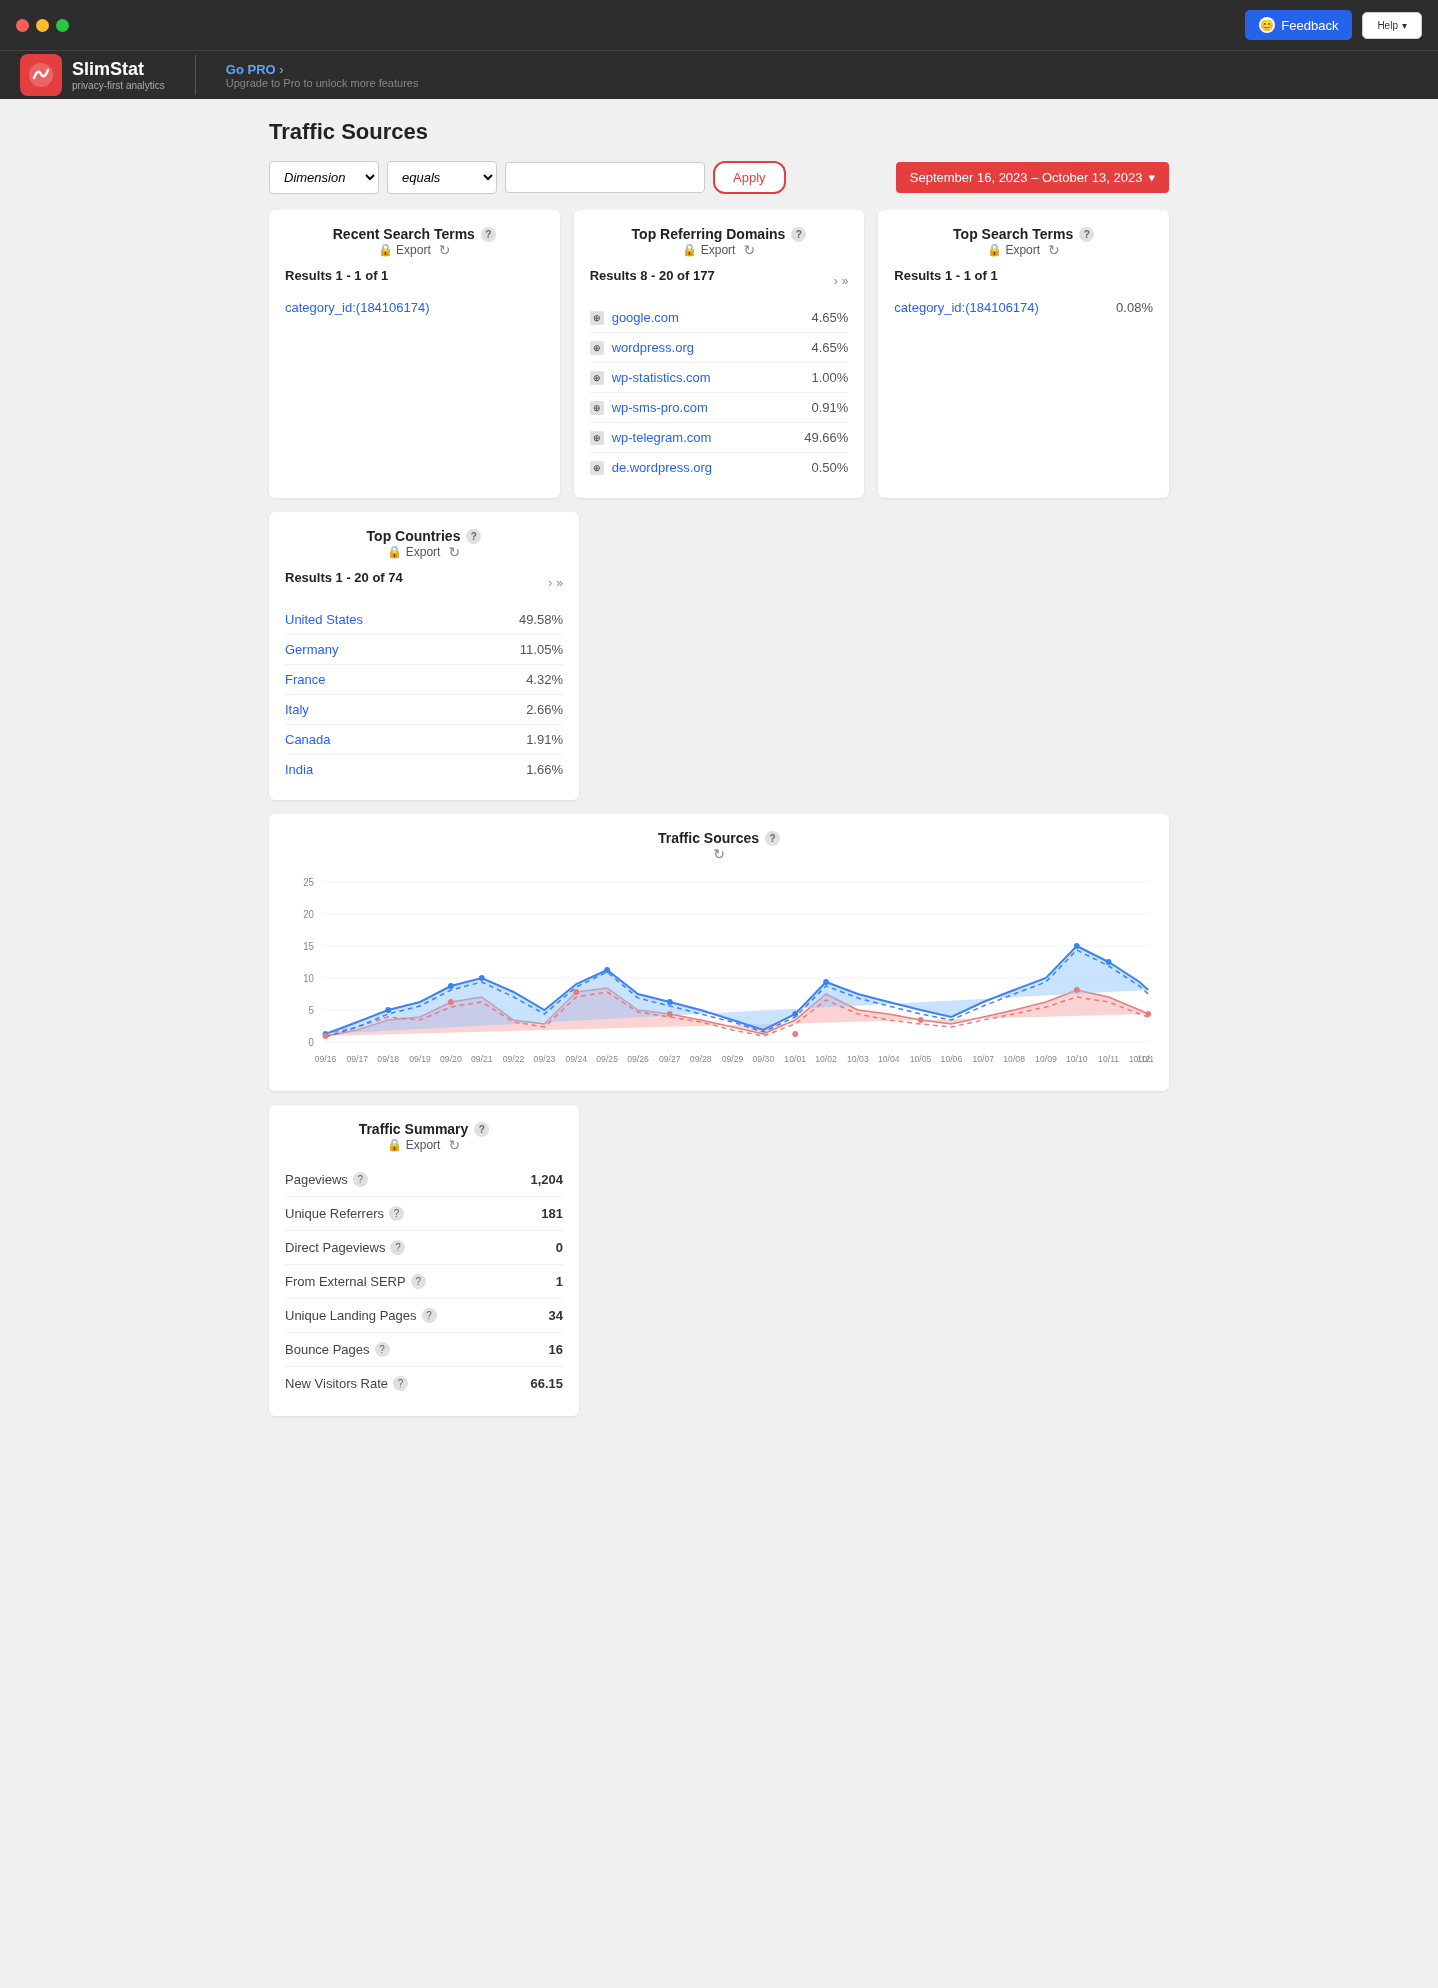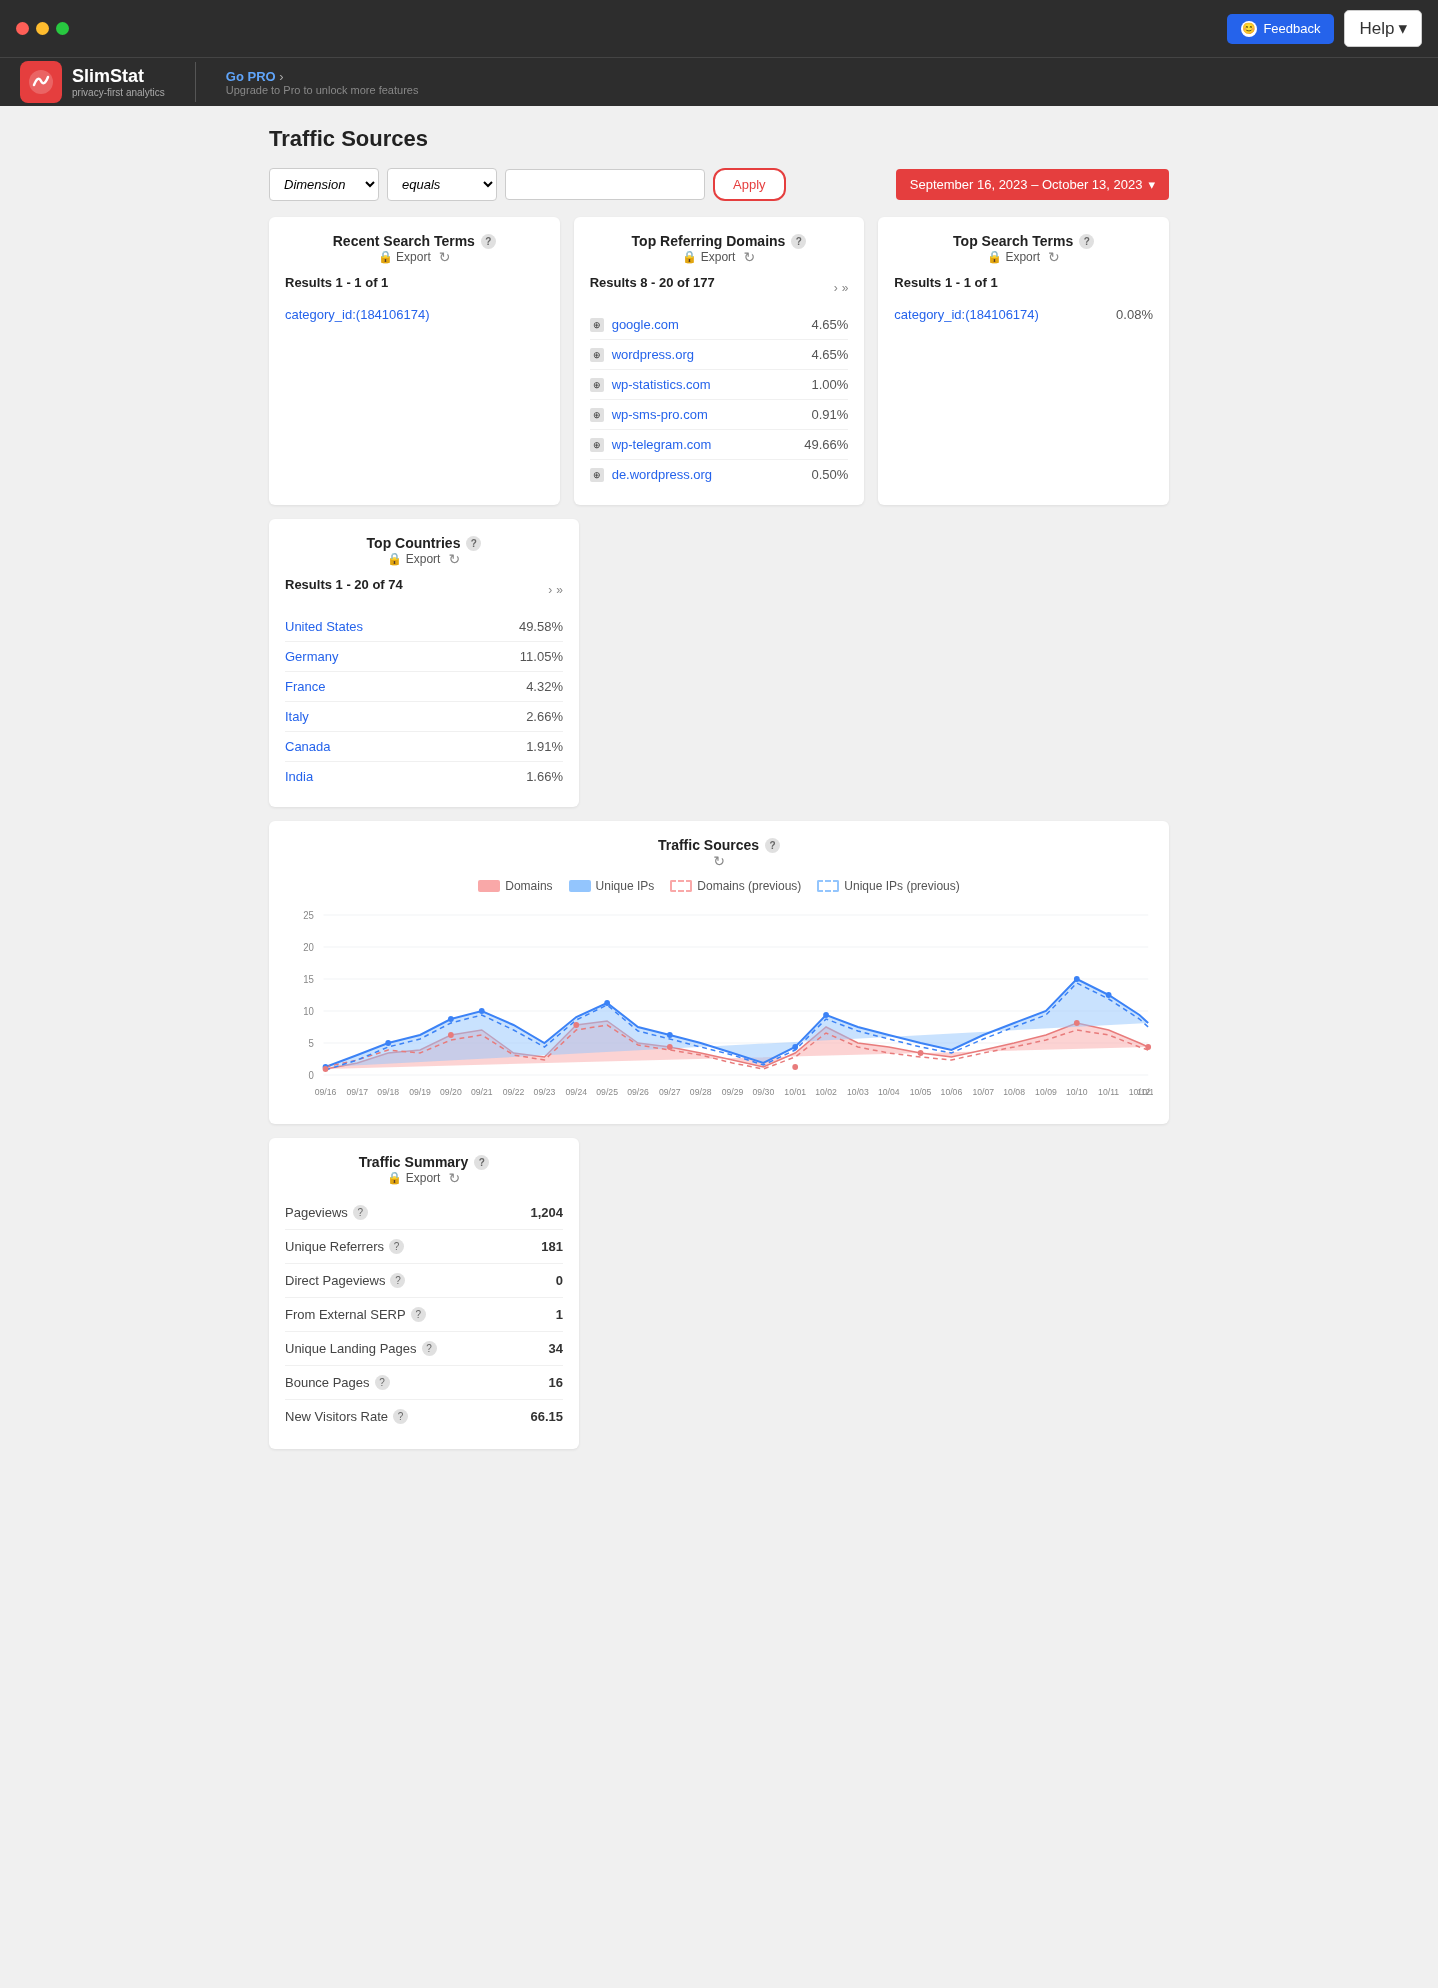--- a/index.html
+++ b/index.html
@@ -8,21 +8,21 @@
     
     .window-chrome { background: #2d2d2d; padding: 10px 16px; display: flex; align-items: center; justify-content: space-between; }
     .window-controls { display: flex; gap: 7px; align-items: center; }
     .wc-red { width: 13px; height: 13px; border-radius: 50%; background: #ff5f57; }
     .wc-yellow { width: 13px; height: 13px; border-radius: 50%; background: #febc2e; }
     .wc-green { width: 13px; height: 13px; border-radius: 50%; background: #28c840; }
     .header-right { display: flex; gap: 10px; align-items: center; margin-left: 19px; }
     .feedback-btn { background: #2563eb; color: white; border: none; border-radius: 5px; padding: 7px 14px; font-size: 13px; cursor: pointer; display: flex; align-items: center; gap: 6px; }
     .feedback-icon { width: 16px; height: 16px; border-radius: 50%; background: white; display: inline-flex; align-items: center; justify-content: center; }
     .feedback-icon::after { content: '😊'; font-size: 11px; }
-    .help-btn { background: white; color: #333; border: 1px solid #ccc; border-radius: 5px; padding: 7px 14px; font-size: 17px; cursor: pointer; display: flex; align-items: center; gap: 4px; }
+    .help-btn { background: white; color: #333; border: 1px solid #ccc; border-radius: 5px; padding: 7px 14px; font-size: 10px; cursor: pointer; display: flex; align-items: center; gap: 4px; }
 
     
     .top-nav { background: #2d2d2d; border-top: 1px solid #444; padding: 3px 20px; display: flex; align-items: center; gap: 20px; }
     .logo-area { display: flex; align-items: center; gap: 10px; }
     .logo-icon { width: 42px; height: 42px; background: #e53e3e; border-radius: 8px; display: flex; align-items: center; justify-content: center; }
     .logo-icon svg { width: 30px; height: 30px; }
     .logo-text { color: white; }
     .logo-text .brand { font-size: 18px; font-weight: bold; }
     .logo-text .tagline { font-size: 10px; color: #aaa; }
     .nav-divider { width: 1px; height: 40px; background: #555; margin: 0 10px; }
@@ -311,38 +311,20 @@
 
   <div class="chart-panel">
     <div class="panel-header">
       <div class="panel-title">
         <span>Traffic Sources</span>
         <span class="help-icon">?</span>
       </div>
       <span class="refresh-icon">↻</span>
     </div>
 
-    <div class="chart-legend">
-      <div class="legend-item">
-        <div class="legend-swatch" style="background:#f9a8a8;"></div>
-        <span>Domains</span>
-      </div>
-      <div class="legend-item">
-        <div class="legend-swatch" style="background:#93c5fd;"></div>
-        <span>Unique IPs</span>
-      </div>
-      <div class="legend-item">
-        <div style="width:22px;height:12px;border:2px dashed #f9a8a8;border-radius:2px;"></div>
-        <span>Domains (previous)</span>
-      </div>
-      <div class="legend-item">
-        <div style="width:22px;height:12px;border:2px dashed #93c5fd;border-radius:2px;"></div>
-        <span>Unique IPs (previous)</span>
-      </div>
-    </div>
 
     <div class="chart-container">
       <svg class="chart" viewBox="0 0 900 200" preserveAspectRatio="none">
 
         <line x1="40" y1="170" x2="895" y2="170" stroke="#e5e7eb" stroke-width="0.5"></line>
         <line x1="40" y1="138" x2="895" y2="138" stroke="#e5e7eb" stroke-width="0.5"></line>
         <line x1="40" y1="106" x2="895" y2="106" stroke="#e5e7eb" stroke-width="0.5"></line>
         <line x1="40" y1="74" x2="895" y2="74" stroke="#e5e7eb" stroke-width="0.5"></line>
         <line x1="40" y1="42" x2="895" y2="42" stroke="#e5e7eb" stroke-width="0.5"></line>
         <line x1="40" y1="10" x2="895" y2="10" stroke="#e5e7eb" stroke-width="0.5"></line>

